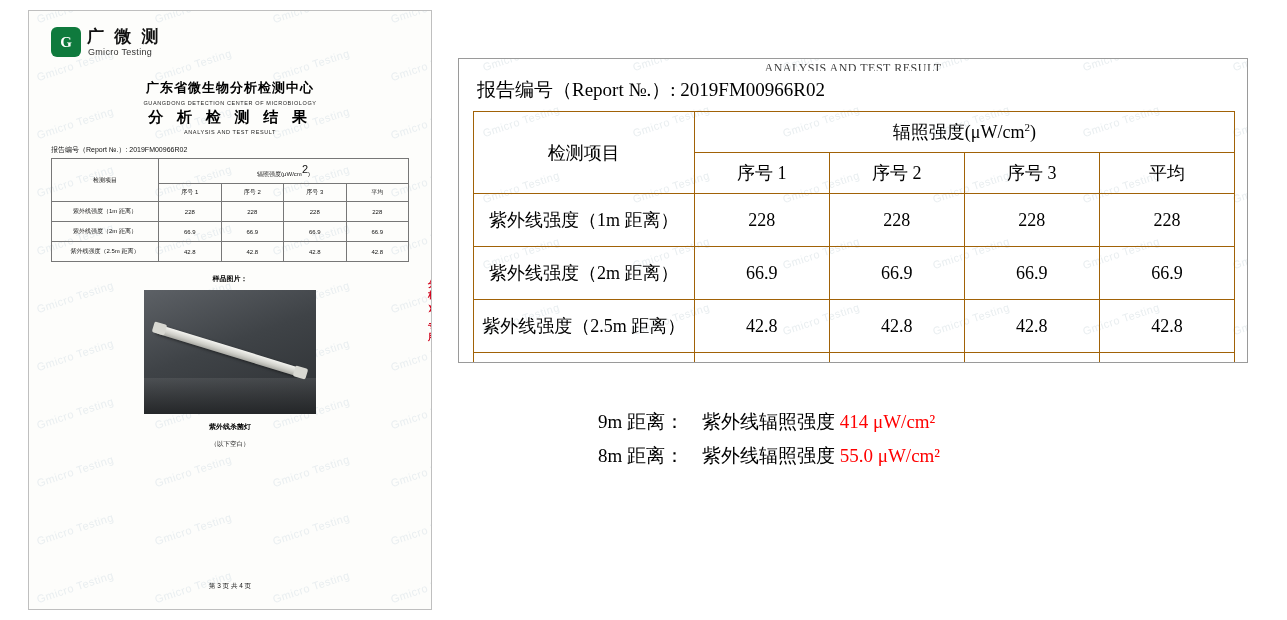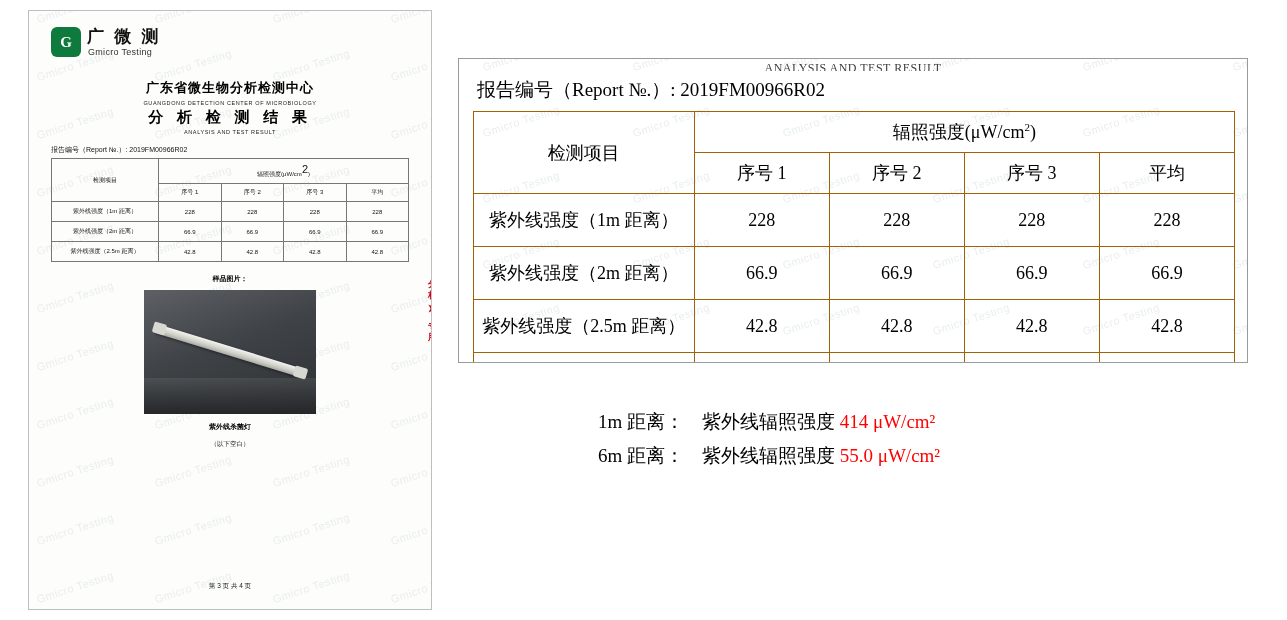--- a/index.html
+++ b/index.html
@@ -542,20 +542,20 @@
         <td>&nbsp;</td>
         <td>&nbsp;</td>
         <td>&nbsp;</td>
       </tr>
     </tbody>
   </table>
 </div>
 
 <div id="params">
   <div class="p-row">
-    <span class="lbl-dist">1m 距离：</span><span>紫外线辐照强度</span>
+    <span class="lbl-dist">9m 距离：</span><span>紫外线辐照强度</span>
     <span class="red">414 μW/cm²</span>
   </div>
   <div class="p-row">
-    <span class="lbl-dist">6m 距离：</span><span>紫外线辐照强度</span>
+    <span class="lbl-dist">8m 距离：</span><span>紫外线辐照强度</span>
     <span class="red">55.0 μW/cm²</span>
   </div>
 </div>
 
 </body></html>

